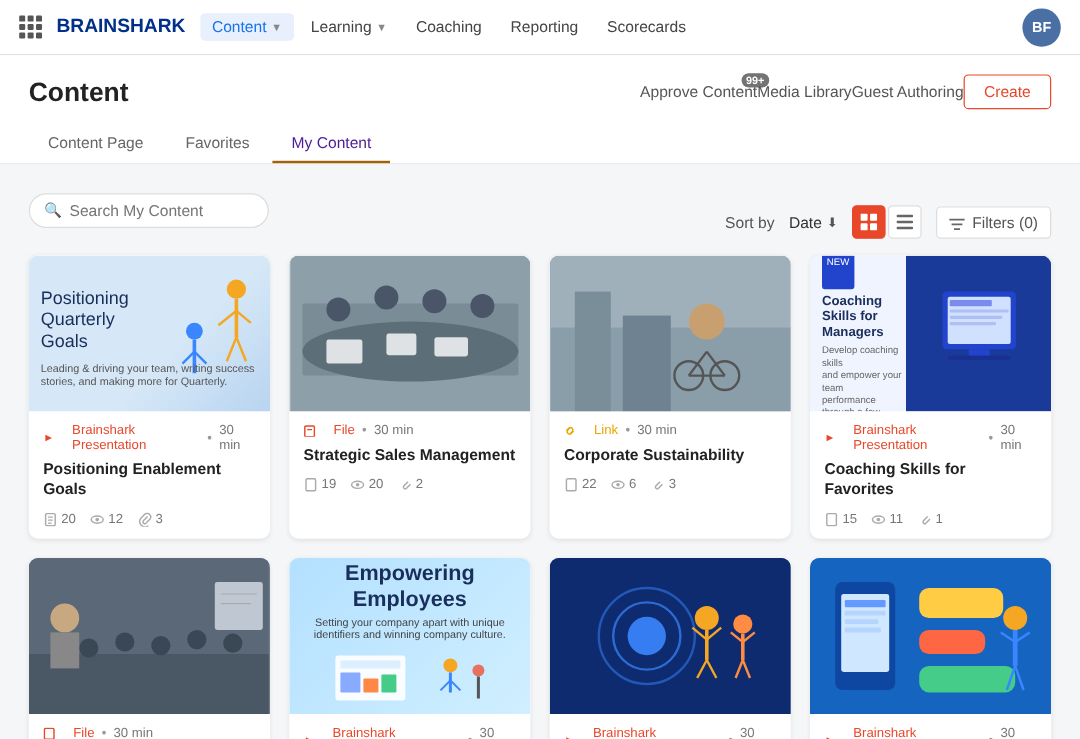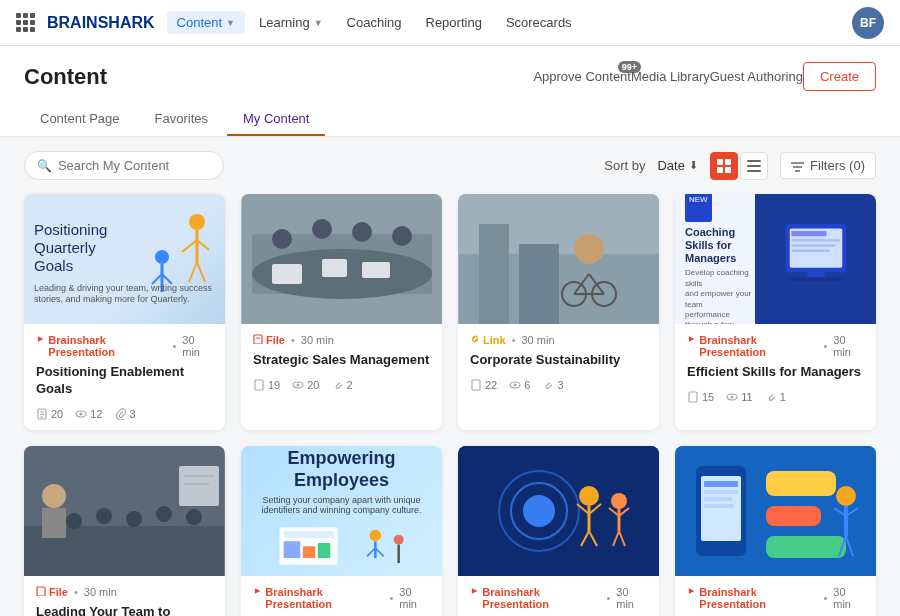--- a/index.html
+++ b/index.html
@@ -26,37 +26,37 @@
     .create-btn { border: 1.5px solid #e8472a; color: #e8472a; background: #fff; padding: 6px 16px; border-radius: 4px; cursor: pointer; font-size: 13px; font-weight: 500; }
     .tabs { display: flex; gap: 3px; }
     .tab { padding: 8px 16px; font-size: 13px; color: #666; cursor: pointer; border-bottom: 2px solid transparent; }
     .tab.active { color: #4c1d95; border-bottom: 2px solid #a16207; font-weight: 500; }
 
     
     .toolbar { display: flex; align-items: center; justify-content: space-between; padding: 14px 24px; background: #f5f6f8; }
     .search-box { display: flex; align-items: center; background: #fff; border: 1px solid #ddd; border-radius: 20px; padding: 6px 12px; gap: 6px; width: 200px; }
     .search-box input { border: none; outline: none; font-size: 13px; color: #555; width: 100%; background: transparent; }
     .search-icon { color: #999; font-size: 12px; }
-    .toolbar-right { display: flex; align-items: center; gap: 12px; }
+    .toolbar-right { display: flex; align-items: center; gap: 12px; margin-top: 20px; }
     .sort-label { font-size: 13px; color: #555; }
     .sort-select { display: flex; align-items: center; gap: 4px; font-size: 13px; color: #333; cursor: pointer; }
     .sort-arrow { font-size: 11px; color: #555; }
     .view-btns { display: flex; gap: 2px; }
     .view-btn { width: 28px; height: 28px; display: flex; align-items: center; justify-content: center; border-radius: 4px; cursor: pointer; border: 1px solid #ddd; background: #fff; }
     .view-btn.active { background: #e8472a; border-color: #e8472a; color: #fff; }
     .view-btn.active svg { fill: #fff; }
     .filter-btn { display: flex; align-items: flex-end; gap: 6px; font-size: 13px; color: #555; cursor: pointer; padding: 5px 10px; border: 1px solid #ddd; border-radius: 4px; background: #fff; }
 
     
     .content-grid { padding: 0 24px 24px; display: grid; grid-template-columns: repeat(4, 1fr); gap: 16px; background: #f5f6f8; }
     .card { background: #fff; border-radius: 8px; overflow: hidden; box-shadow: 0 1px 4px rgba(0,0,0,0.08); cursor: pointer; }
     .card-thumb { height: 130px; overflow: hidden; position: relative; }
     .card-body { padding: 10px 12px 10px; }
     .card-meta { display: flex; align-items: center; gap: 6px; font-size: 11px; margin-bottom: 6px; }
-    .card-type { display: flex; gap: 3px; font-weight: 700; }
+    .card-type { display: flex; align-items: center; gap: 15px; font-weight: 400; }
     .card-type.brainshark { color: #e8472a; }
     .card-type.file { color: #e8472a; }
     .card-type.link { color: #e8a600; }
     .card-dot { color: #999; }
     .card-duration { color: #777; }
     .card-title { font-size: 13px; font-weight: 600; color: #222; margin-bottom: 10px; line-height: 1.3; }
     .card-stats { display: flex; gap: 12px; align-items: center; }
     .card-stat { display: flex; align-items: center; gap: 3px; font-size: 11px; color: #777; }
 
     
@@ -389,21 +389,21 @@
       <div class="card-meta">
         <span class="card-type brainshark">
           <svg width="10" height="10" viewBox="0 0 10 10">
               <polygon points="2,2 8,5 2,8" fill="#e8472a"></polygon>
             </svg>
           <span>Brainshark Presentation</span>
         </span>
         <span class="card-dot">•</span>
         <span class="card-duration">30 min</span>
       </div>
-      <div class="card-title">Efficient Skills for Managers</div>
+      <div class="card-title">Coaching Skills for Favorites</div>
       <div class="card-stats">
         <div class="card-stat">
           <svg width="12" height="12" viewBox="0 0 12 12">
               <rect x="2" y="1" width="8" height="10" rx="1" fill="none" stroke="#aaa" stroke-width="1.2"></rect>
             </svg>
           <span>15</span>
         </div>
         <div class="card-stat">
           <svg width="12" height="12" viewBox="0 0 12 12">
               <ellipse cx="6" cy="6" rx="5" ry="3" fill="none" stroke="#aaa" stroke-width="1.2"></ellipse>

